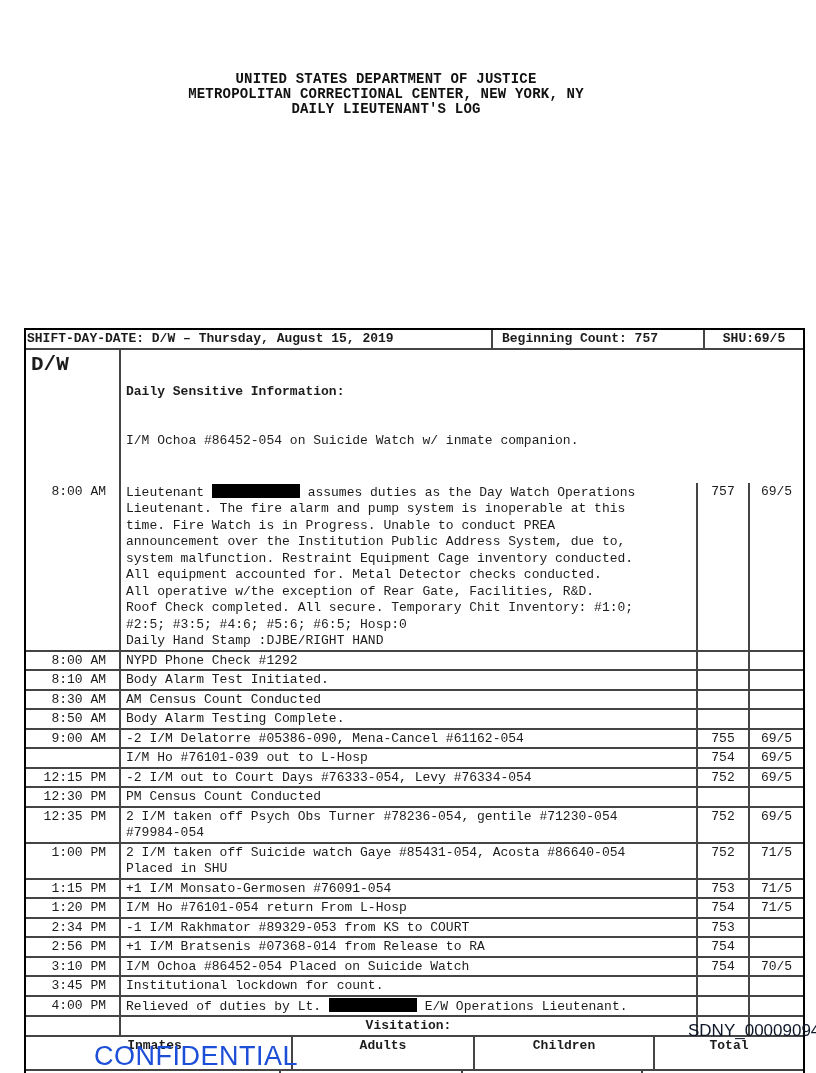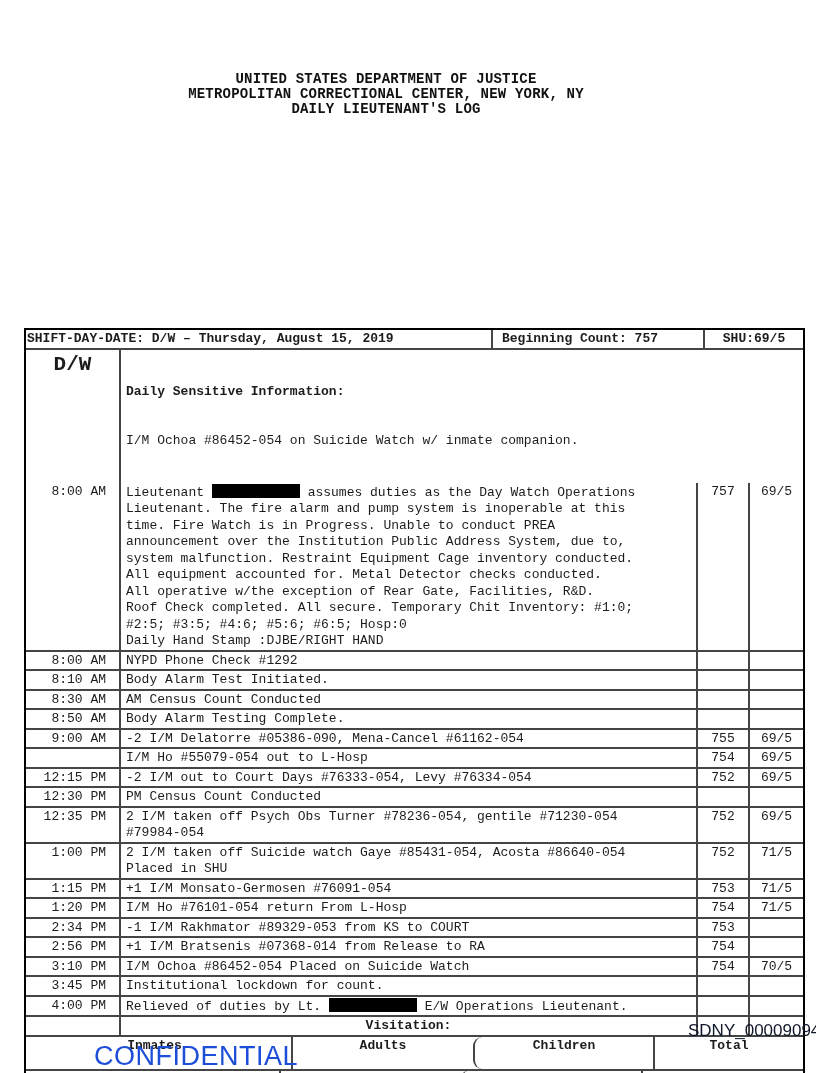--- a/index.html
+++ b/index.html
@@ -31,38 +31,38 @@
 
   
   .c-shift { width:465px; flex:none; font-weight:bold; padding-left:1px; }
   .c-begin { flex:1; font-weight:bold; padding-left:9px; }
   .c-shu-h { width:100px; flex:none; font-weight:bold; text-align:center; }
 
   
   .dw-row { min-height:65px; }
   .c-time { width:93px; flex:none; text-align:right; padding-right:13px; white-space:pre; }
   .c-dw {
-    width:93px; flex:none; text-align:center;
+    width:93px; flex:none; text-align:left;
     font-size:21px; font-weight:bold; line-height:24px; padding-top:3px;
   }
   .c-desc { flex:1; min-width:0; white-space:pre-wrap; }
   .c-count { width:52px; flex:none; text-align:center; }
   .c-shu { width:55px; flex:none; text-align:center; }
 
   .redaction {
     display:inline-block; width:88px; height:14px;
     background:#000; vertical-align:-2px;
   }
 
   
   .vis-label { text-align:center; font-weight:bold; }
   .vis-header-row { min-height:34px;padding-left:12px; }
   .c-vis1 { width:233px; flex:none; text-align:center; font-weight:bold; }
   .c-vis2 { width:182px; flex:none; text-align:center; font-weight:bold;margin-left:20px; }
-  .c-vis3 { width:180px; flex:none; text-align:center; font-weight:bold;border-radius:9px; }
+  .c-vis3 { width:180px; flex:none; text-align:center; font-weight:bold; }
   .c-vis4 { flex:1; text-align:center; font-weight:bold; }
   .vis-blank-row { min-height:15px; }
   .vis-blank-row .cell { min-height:13px; }
 
   .confidential {
     position:absolute; top:1041px; left:94px;
     font-family:"Liberation Sans", sans-serif;
     font-size:27px; font-weight:normal; letter-spacing:0.5px;
   }
   .bates {
@@ -137,21 +137,21 @@
         <div class="cell c-shu"></div>
       </div>
       <div class="row">
         <div class="cell c-time">9:00 AM</div>
         <div class="cell c-desc">-2 I/M Delatorre #05386-090, Mena-Cancel #61162-054</div>
         <div class="cell c-count">755</div>
         <div class="cell c-shu">69/5</div>
       </div>
       <div class="row">
         <div class="cell c-time"></div>
-        <div class="cell c-desc">I/M Ho #55079-054 out to L-Hosp</div>
+        <div class="cell c-desc">I/M Ho #76101-039 out to L-Hosp</div>
         <div class="cell c-count">754</div>
         <div class="cell c-shu">69/5</div>
       </div>
       <div class="row">
         <div class="cell c-time">12:15 PM</div>
         <div class="cell c-desc">-2 I/M out to Court Days #76333-054, Levy #76334-054</div>
         <div class="cell c-count">752</div>
         <div class="cell c-shu">69/5</div>
       </div>
       <div class="row">

